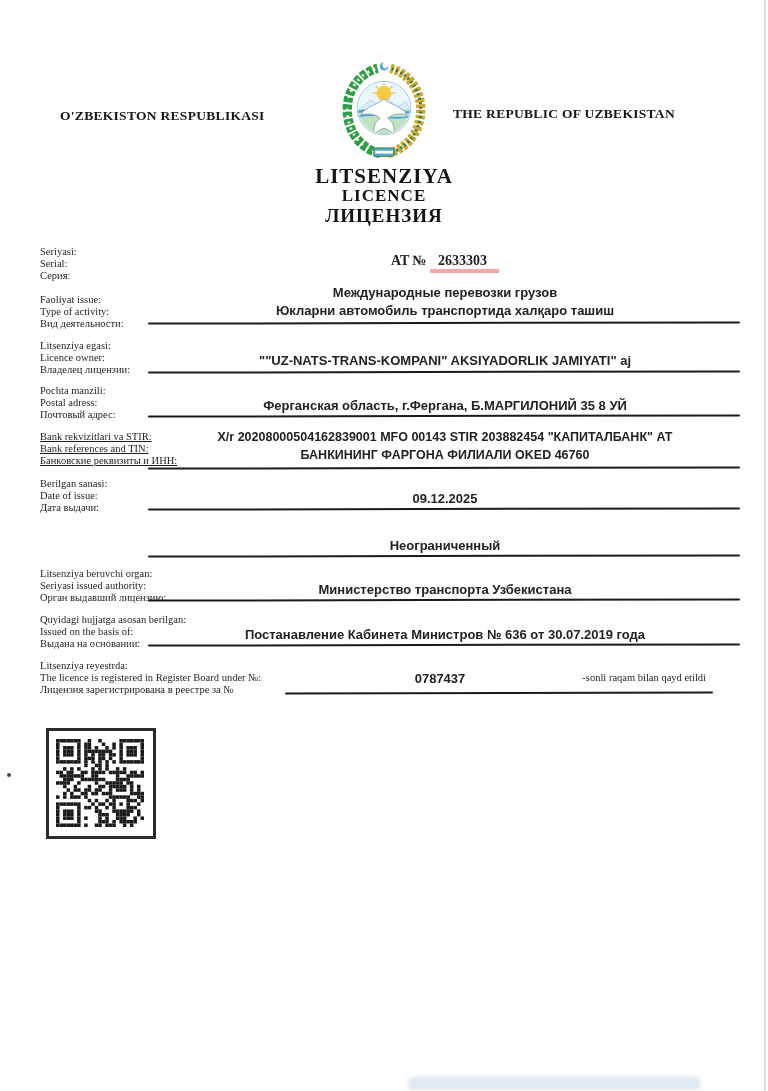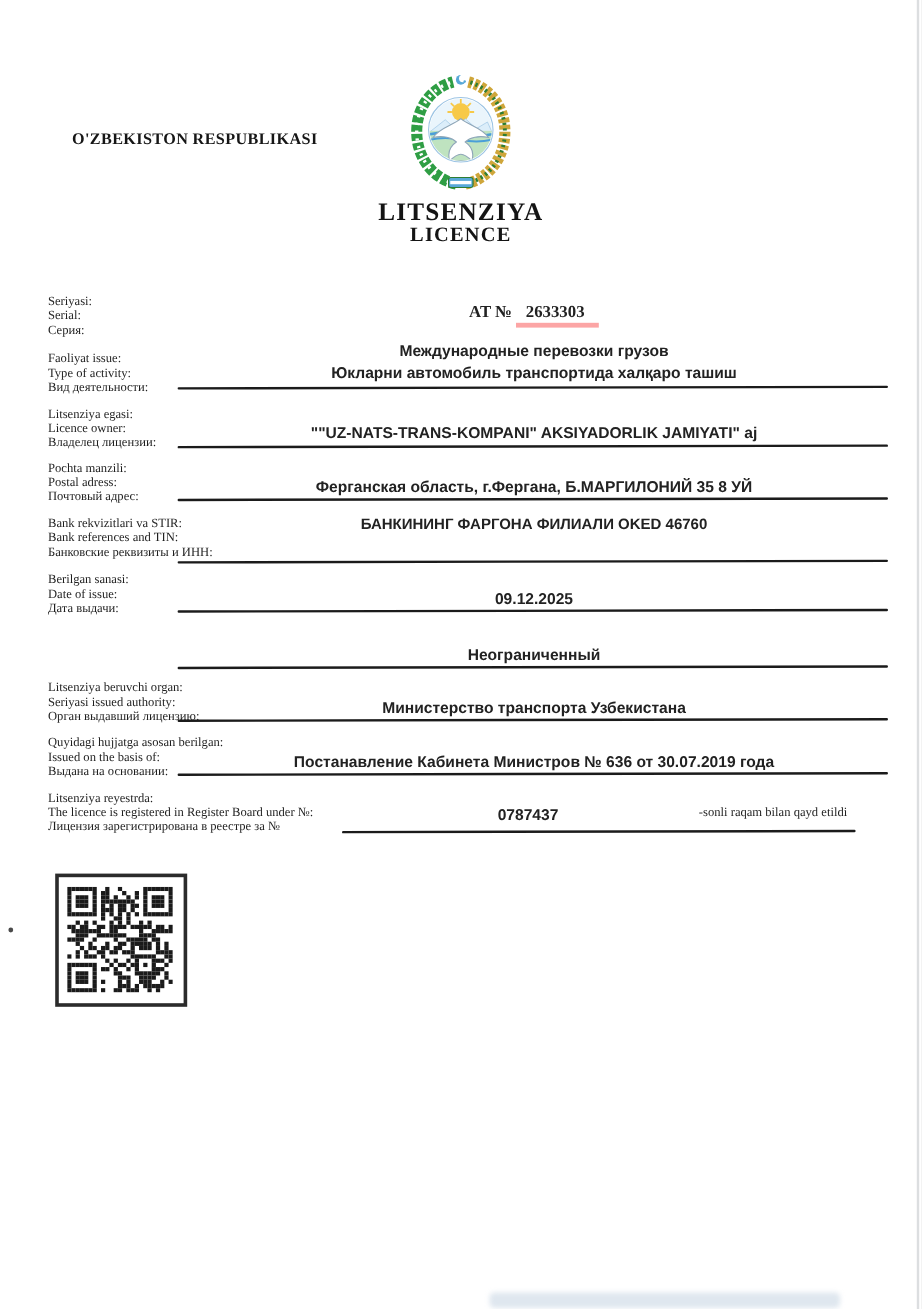--- a/index.html
+++ b/index.html
@@ -98,24 +98,26 @@
 
         <path d="M50,42 C43,48 31,50 25,59 C34,57 42,59 46,63 C40,67 38,73 40,80 C44,76 47,74 50,74 C53,74 56,76 60,80 C62,73 60,67 54,63 C58,59 66,57 75,59 C69,50 57,48 50,42 Z" fill="#ffffff" stroke="#8fa6b8" stroke-width="1"></path>
         <path d="M44,80 L50,88 L56,80 Z" fill="#ffffff" stroke="#8fa6b8" stroke-width="0.8"></path>
       </g>
 
       <rect x="39" y="95" width="22" height="9" rx="2" fill="#58a8d8" stroke="#2e7d32" stroke-width="1"></rect>
       <rect x="40.5" y="98" width="19" height="3" fill="#ffffff"></rect>
     </svg>
   </div>
 
+  <div class="hdr-title" style="left:453px;top:106px;">THE REPUBLIC OF UZBEKISTAN</div>
 
   <div class="doc-title">
     <div class="t1">LITSENZIYA</div>
     <div class="t2">LICENCE</div>
+    <div class="t3">ЛИЦЕНЗИЯ</div>
   </div>
 
   <div class="row" style="top:246px;">
     <div class="labels">
       <div>Seriyasi:</div>
       <div>Serial:</div>
       <div>Серия:</div>
     </div>
     <div class="value serif" style="top:6px;">
       <span>AT №</span>
@@ -154,26 +156,27 @@
       <div>Postal adress:</div>
       <div>Почтовый адрес:</div>
     </div>
     <div class="value" style="top:12px;">
       <div>Ферганская область, г.Фергана, Б.МАРГИЛОНИЙ 35 8 УЙ</div>
     </div>
     <div class="rule" style="top:30px;"></div>
   </div>
 
   <div class="row" style="top:428px;">
-    <div class="labels" style="top:3px;">
+    <div class="labels" style="top:3px;text-decoration:underline;">
       <div>Bank rekvizitlari va STIR:</div>
       <div>Bank references and TIN:</div>
       <div>Банковские реквизиты и ИНН:</div>
     </div>
     <div class="value" style="top:0;font-size:12.5px;">
+      <div>X/r 20208000504162839001 MFO 00143 STIR 203882454 "КАПИТАЛБАНК" АТ</div>
       <div>БАНКИНИНГ ФАРГОНА ФИЛИАЛИ OKED 46760</div>
     </div>
     <div class="rule" style="top:39px;"></div>
   </div>
 
   <div class="row" style="top:478px;">
     <div class="labels">
       <div>Berilgan sanasi:</div>
       <div>Date of issue:</div>
       <div>Дата выдачи:</div>

